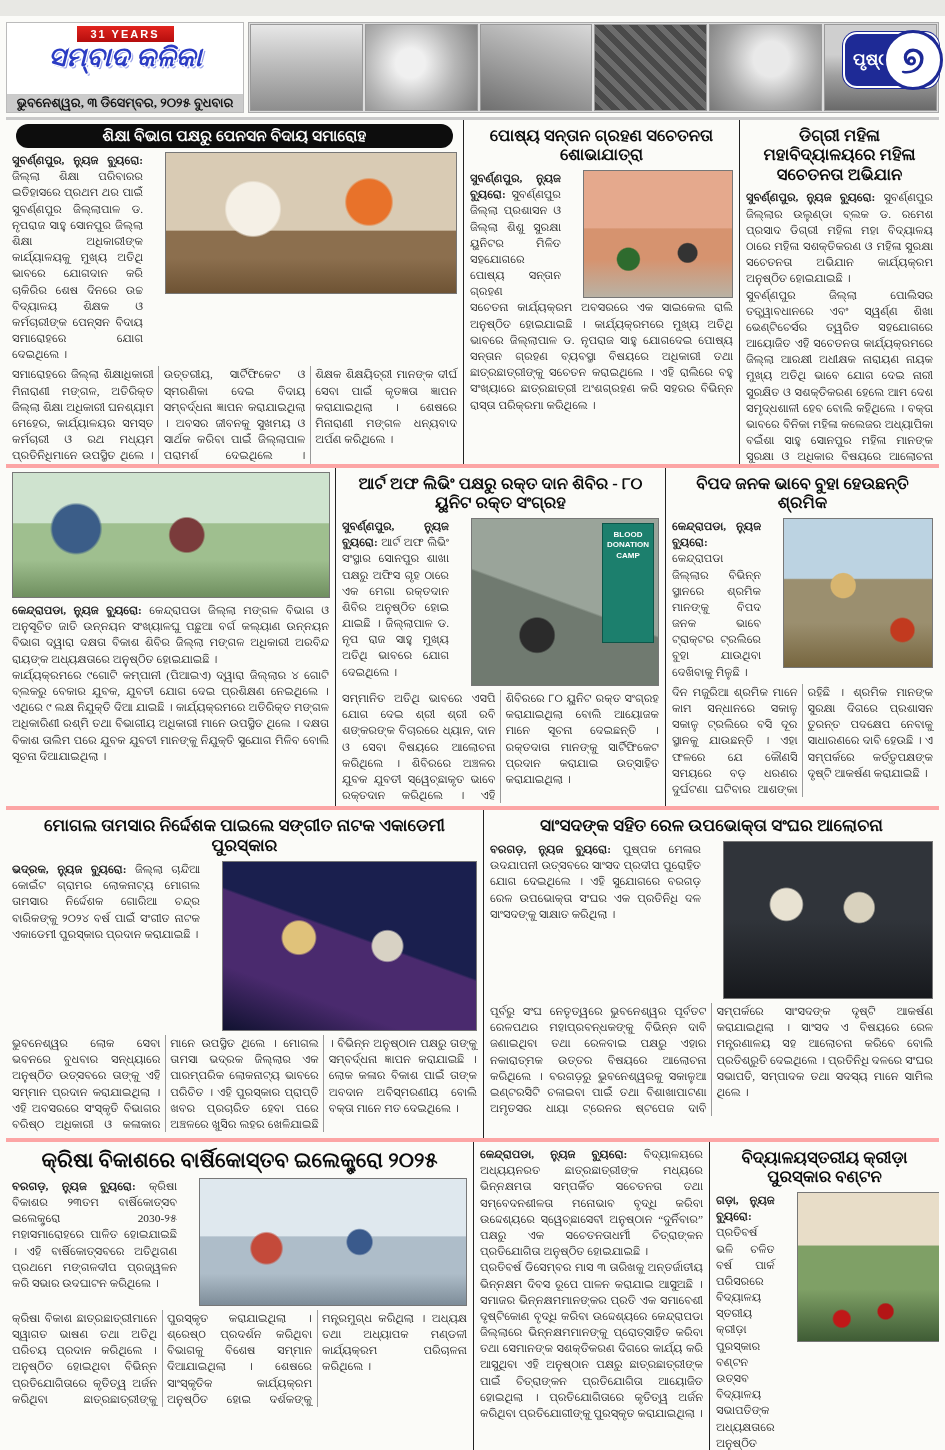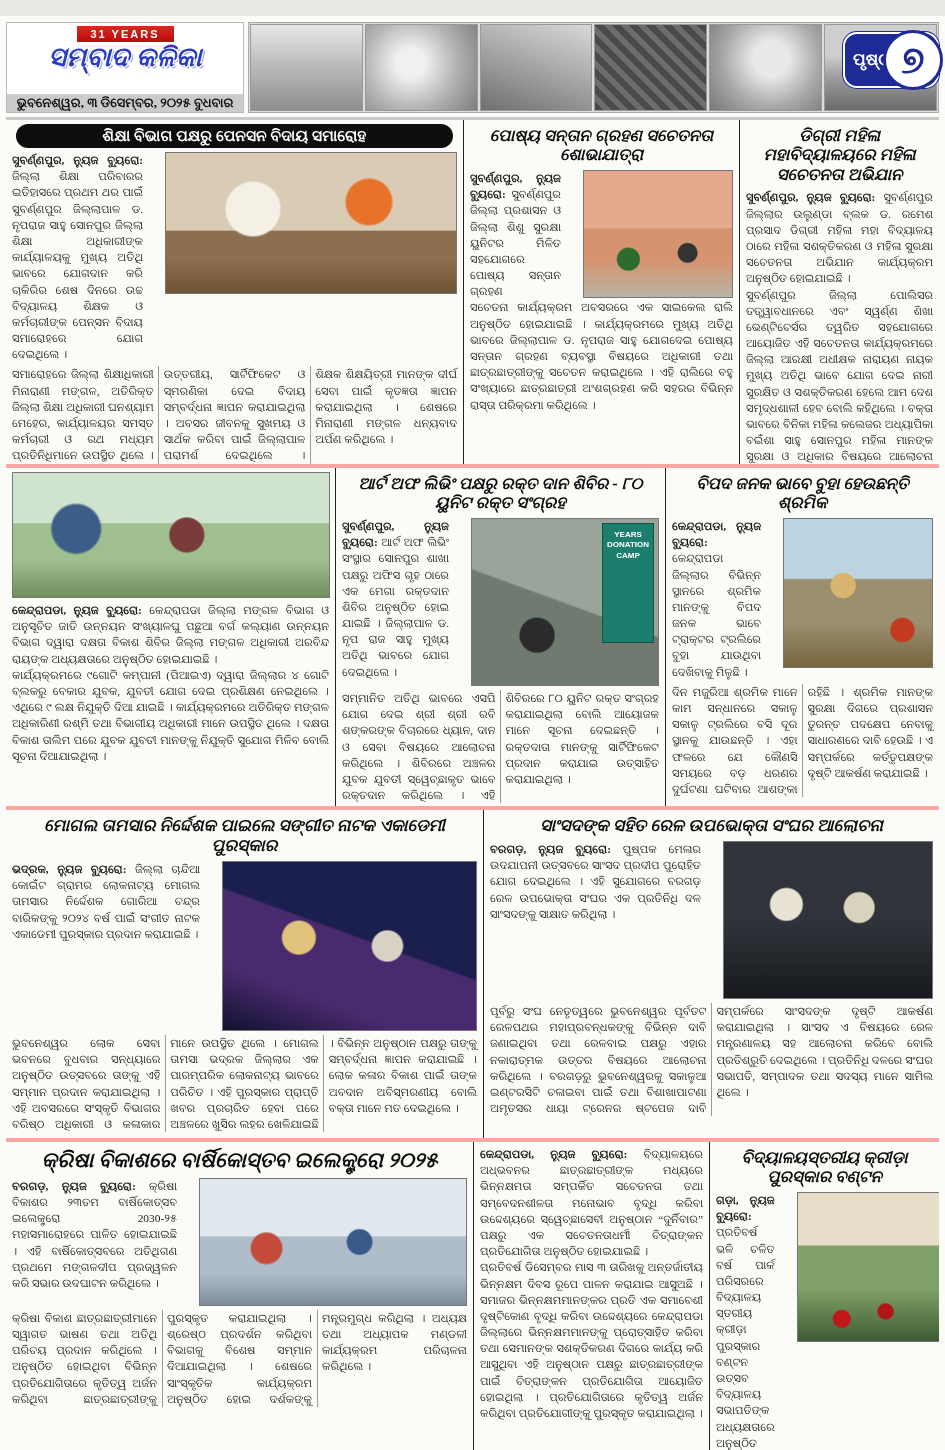--- a/index.html
+++ b/index.html
@@ -44,21 +44,21 @@
   .row:last-of-type { border-bottom:none; }
   .cell { padding:4px 6px; border-right:1px solid #222; overflow:hidden; }
   .cell:last-child { border-right:none; }
   .r1 { grid-template-columns:458px 276px 1fr; height:348px; }
   .r2 { grid-template-columns:330px 330px 1fr; height:342px; }
   .r3 { grid-template-columns:478px 1fr; height:332px; }
   .r4 { grid-template-columns:468px 236px 1fr; height:309px; }
 
   .kicker { background:#0d0d0d; color:#fff; border-radius:16px; text-align:center; font-weight:bold;
             font-size:15.5px; padding:3px 10px; margin:0 4px 4px 4px; }
-  h2.head { color:#0c0c0c; font-weight:bold; text-align:center; line-height:1.18; margin:2px 0 5px 0;font-style:italic; }
+  h2.head { color:#0c0c0c; font-weight:bold; text-align:center; line-height:1.18; margin:2px 0 5px 0; }
   .h-xl { font-size:21px; }
   .h-lg { font-size:17px; }
   .h-md { font-size:16.5px; }
   .h-sm { font-size:12.5px; }
   .art-top { display:flex; gap:22px; }
   .lead-col { flex:1; }
   .body { font-size:11.4px; line-height:1.42; text-align:justify; color:#1c1c1c; }
   .dl { font-weight:bold; }
   .cols2 { column-count:2; column-gap:10px; column-rule:1px solid #999; margin-top:4px; }
   .cols3 { column-count:3; column-gap:10px; column-rule:1px solid #999; margin-top:4px; }
@@ -176,21 +176,21 @@
     </article>
 
     <article class="cell">
       <h2 class="head h-md">ଆର୍ଟ ଅଫ ଲିଭିଂ ପକ୍ଷରୁ ରକ୍ତ ଦାନ ଶିବିର - ୮୦ ୟୁନିଟ ରକ୍ତ ସଂଗ୍ରହ</h2>
       <div class="art-top">
         <p class="body lead-col">
           <b class="dl">ସୁବର୍ଣ୍ଣପୁର, ନ୍ୟୁଜ ବ୍ୟୁରୋ:</b>
           <span>ଆର୍ଟ ଅଫ ଲିଭିଂ ସଂସ୍ଥାର ସୋନପୁର ଶାଖା ପକ୍ଷରୁ ଅଫିସ ଗୃହ ଠାରେ ଏକ ମେଗା ରକ୍ତଦାନ ଶିବିର ଅନୁଷ୍ଠିତ ହୋଇ ଯାଇଛି । ଜିଲ୍ଲାପାଳ ଡ. ନୃପ ରାଜ ସାହୁ ମୁଖ୍ୟ ଅତିଥି ଭାବରେ ଯୋଗ ଦେଇଥିଲେ ।</span>
         </p>
         <div class="ph ph-blood">
-          <div class="banner">YEARS DONATION CAMP</div>
+          <div class="banner">BLOOD DONATION CAMP</div>
         </div>
       </div>
       <div class="body cols2">ସମ୍ମାନିତ ଅତିଥି ଭାବରେ ଏସପି ଯୋଗ ଦେଇ ଶ୍ରୀ ଶ୍ରୀ ରବି ଶଙ୍କରଙ୍କ ବିଚାରରେ ଧ୍ୟାନ, ଦାନ ଓ ସେବା ବିଷୟରେ ଆଲୋଚନା କରିଥିଲେ । ଶିବିରରେ ଅଞ୍ଚଳର ଯୁବକ ଯୁବତୀ ସ୍ୱେଚ୍ଛାକୃତ ଭାବେ ରକ୍ତଦାନ କରିଥିଲେ । ଏହି ଶିବିରରେ ୮୦ ୟୁନିଟ ରକ୍ତ ସଂଗ୍ରହ କରାଯାଇଥିଲା ବୋଲି ଆୟୋଜକ ମାନେ ସୂଚନା ଦେଇଛନ୍ତି । ରକ୍ତଦାତା ମାନଙ୍କୁ ସାର୍ଟିଫିକେଟ ପ୍ରଦାନ କରାଯାଇ ଉତ୍ସାହିତ କରାଯାଇଥିଲା ।</div>
     </article>
 
     <article class="cell">
       <h2 class="head h-md">ବିପଦ ଜନକ ଭାବେ ବୁହା ହେଉଛନ୍ତି ଶ୍ରମିକ</h2>
       <div class="art-top">
         <p class="body lead-col">
           <b class="dl">କେନ୍ଦ୍ରାପଡା, ନ୍ୟୁଜ ବ୍ୟୁରୋ:</b>
@@ -237,21 +237,21 @@
           <span>କ୍ରିଷା ବିକାଶର ୨୩ତମ ବାର୍ଷିକୋତ୍ସବ ଇଲେକ୍ଟ୍ରୋ 2030-୨୫ ମହାସମାରୋହରେ ପାଳିତ ହୋଇଯାଇଛି । ଏହି ବାର୍ଷିକୋତ୍ସବରେ ଅତିଥିଗଣ ପ୍ରଥମେ ମଙ୍ଗଳଦୀପ ପ୍ରଜ୍ୱଳନ କରି ସଭାର ଉଦଘାଟନ କରିଥିଲେ ।</span>
         </p>
         <div class="ph ph-electro"></div>
       </div>
       <div class="body cols3">କ୍ରିଷା ବିକାଶ ଛାତ୍ରଛାତ୍ରୀମାନେ ସ୍ୱାଗତ ଭାଷଣ ତଥା ଅତିଥି ପରିଚୟ ପ୍ରଦାନ କରିଥିଲେ । ଅନୁଷ୍ଠିତ ହୋଇଥିବା ବିଭିନ୍ନ ପ୍ରତିଯୋଗିତାରେ କୃତିତ୍ୱ ଅର୍ଜନ କରିଥିବା ଛାତ୍ରଛାତ୍ରୀଙ୍କୁ ପୁରସ୍କୃତ କରାଯାଇଥିଲା । ଶ୍ରେଷ୍ଠ ପ୍ରଦର୍ଶନ କରିଥିବା ବିଭାଗକୁ ବିଶେଷ ସମ୍ମାନ ଦିଆଯାଇଥିଲା । ଶେଷରେ ସାଂସ୍କୃତିକ କାର୍ଯ୍ୟକ୍ରମ ଅନୁଷ୍ଠିତ ହୋଇ ଦର୍ଶକଙ୍କୁ ମନ୍ତ୍ରମୁଗ୍ଧ କରିଥିଲା । ଅଧ୍ୟକ୍ଷ ତଥା ଅଧ୍ୟାପକ ମଣ୍ଡଳୀ କାର୍ଯ୍ୟକ୍ରମ ପରିଚାଳନା କରିଥିଲେ ।</div>
     </article>
 
     <article class="cell">
       <p class="body">
         <b class="dl">କେନ୍ଦ୍ରାପଡା, ନ୍ୟୁଜ ବ୍ୟୁରୋ:</b>
-        <span>ବିଦ୍ୟାଳୟରେ ଅଧ୍ଭବନର ଛାତ୍ରଛାତ୍ରୀଙ୍କ ମଧ୍ୟରେ ଭିନ୍ନକ୍ଷମତା ସମ୍ପର୍କିତ ସଚେତନତା ତଥା ସମ୍ବେଦନଶୀଳତା ମନୋଭାବ ବୃଦ୍ଧି କରିବା ଉଦ୍ଦେଶ୍ୟରେ ସ୍ୱେଚ୍ଛାସେବୀ ଅନୁଷ୍ଠାନ “ଦୁର୍ନିବାର” ପକ୍ଷରୁ ଏକ ସଚେତନତାଧର୍ମୀ ଚିତ୍ରାଙ୍କନ ପ୍ରତିଯୋଗିତା ଅନୁଷ୍ଠିତ ହୋଇଯାଇଛି ।</span>
+        <span>ବିଦ୍ୟାଳୟରେ ଅଧ୍ୟୟନରତ ଛାତ୍ରଛାତ୍ରୀଙ୍କ ମଧ୍ୟରେ ଭିନ୍ନକ୍ଷମତା ସମ୍ପର୍କିତ ସଚେତନତା ତଥା ସମ୍ବେଦନଶୀଳତା ମନୋଭାବ ବୃଦ୍ଧି କରିବା ଉଦ୍ଦେଶ୍ୟରେ ସ୍ୱେଚ୍ଛାସେବୀ ଅନୁଷ୍ଠାନ “ଦୁର୍ନିବାର” ପକ୍ଷରୁ ଏକ ସଚେତନତାଧର୍ମୀ ଚିତ୍ରାଙ୍କନ ପ୍ରତିଯୋଗିତା ଅନୁଷ୍ଠିତ ହୋଇଯାଇଛି ।</span>
       </p>
       <div class="body">ପ୍ରତିବର୍ଷ ଡିସେମ୍ବର ମାସ ୩ ତାରିଖକୁ ଅନ୍ତର୍ଜାତୀୟ ଭିନ୍ନକ୍ଷମ ଦିବସ ରୂପେ ପାଳନ କରାଯାଇ ଆସୁଅଛି । ସମାଜର ଭିନ୍ନକ୍ଷମମାନଙ୍କର ପ୍ରତି ଏକ ସମାବେଶୀ ଦୃଷ୍ଟିକୋଣ ବୃଦ୍ଧି କରିବା ଉଦ୍ଦେଶ୍ୟରେ କେନ୍ଦ୍ରାପଡା ଜିଲ୍ଲାରେ ଭିନ୍ନକ୍ଷମମାନଙ୍କୁ ପ୍ରୋତ୍ସାହିତ କରିବା ତଥା ସେମାନଙ୍କ ସଶକ୍ତିକରଣ ଦିଗରେ କାର୍ଯ୍ୟ କରି ଆସୁଥିବା ଏହି ଅନୁଷ୍ଠାନ ପକ୍ଷରୁ ଛାତ୍ରଛାତ୍ରୀଙ୍କ ପାଇଁ ଚିତ୍ରାଙ୍କନ ପ୍ରତିଯୋଗିତା ଆୟୋଜିତ ହୋଇଥିଲା । ପ୍ରତିଯୋଗିତାରେ କୃତିତ୍ୱ ଅର୍ଜନ କରିଥିବା ପ୍ରତିଯୋଗୀଙ୍କୁ ପୁରସ୍କୃତ କରାଯାଇଥିଲା ।</div>
     </article>
 
     <article class="cell">
       <h2 class="head h-md">ବିଦ୍ୟାଳୟସ୍ତରୀୟ କ୍ରୀଡ଼ା ପୁରସ୍କାର ବଣ୍ଟନ</h2>
       <div class="art-top">
         <p class="body lead-col">
           <b class="dl">ଗଡ଼ା, ନ୍ୟୁଜ ବ୍ୟୁରୋ:</b>
           <span>ପ୍ରତିବର୍ଷ ଭଳି ଚଳିତ ବର୍ଷ ପାର୍କ ପରିସରରେ ବିଦ୍ୟାଳୟ ସ୍ତରୀୟ କ୍ରୀଡ଼ା ପୁରସ୍କାର ବଣ୍ଟନ ଉତ୍ସବ ବିଦ୍ୟାଳୟ ସଭାପତିଙ୍କ ଅଧ୍ୟକ୍ଷତାରେ ଅନୁଷ୍ଠିତ ହୋଇଯାଇଛି ।</span>

